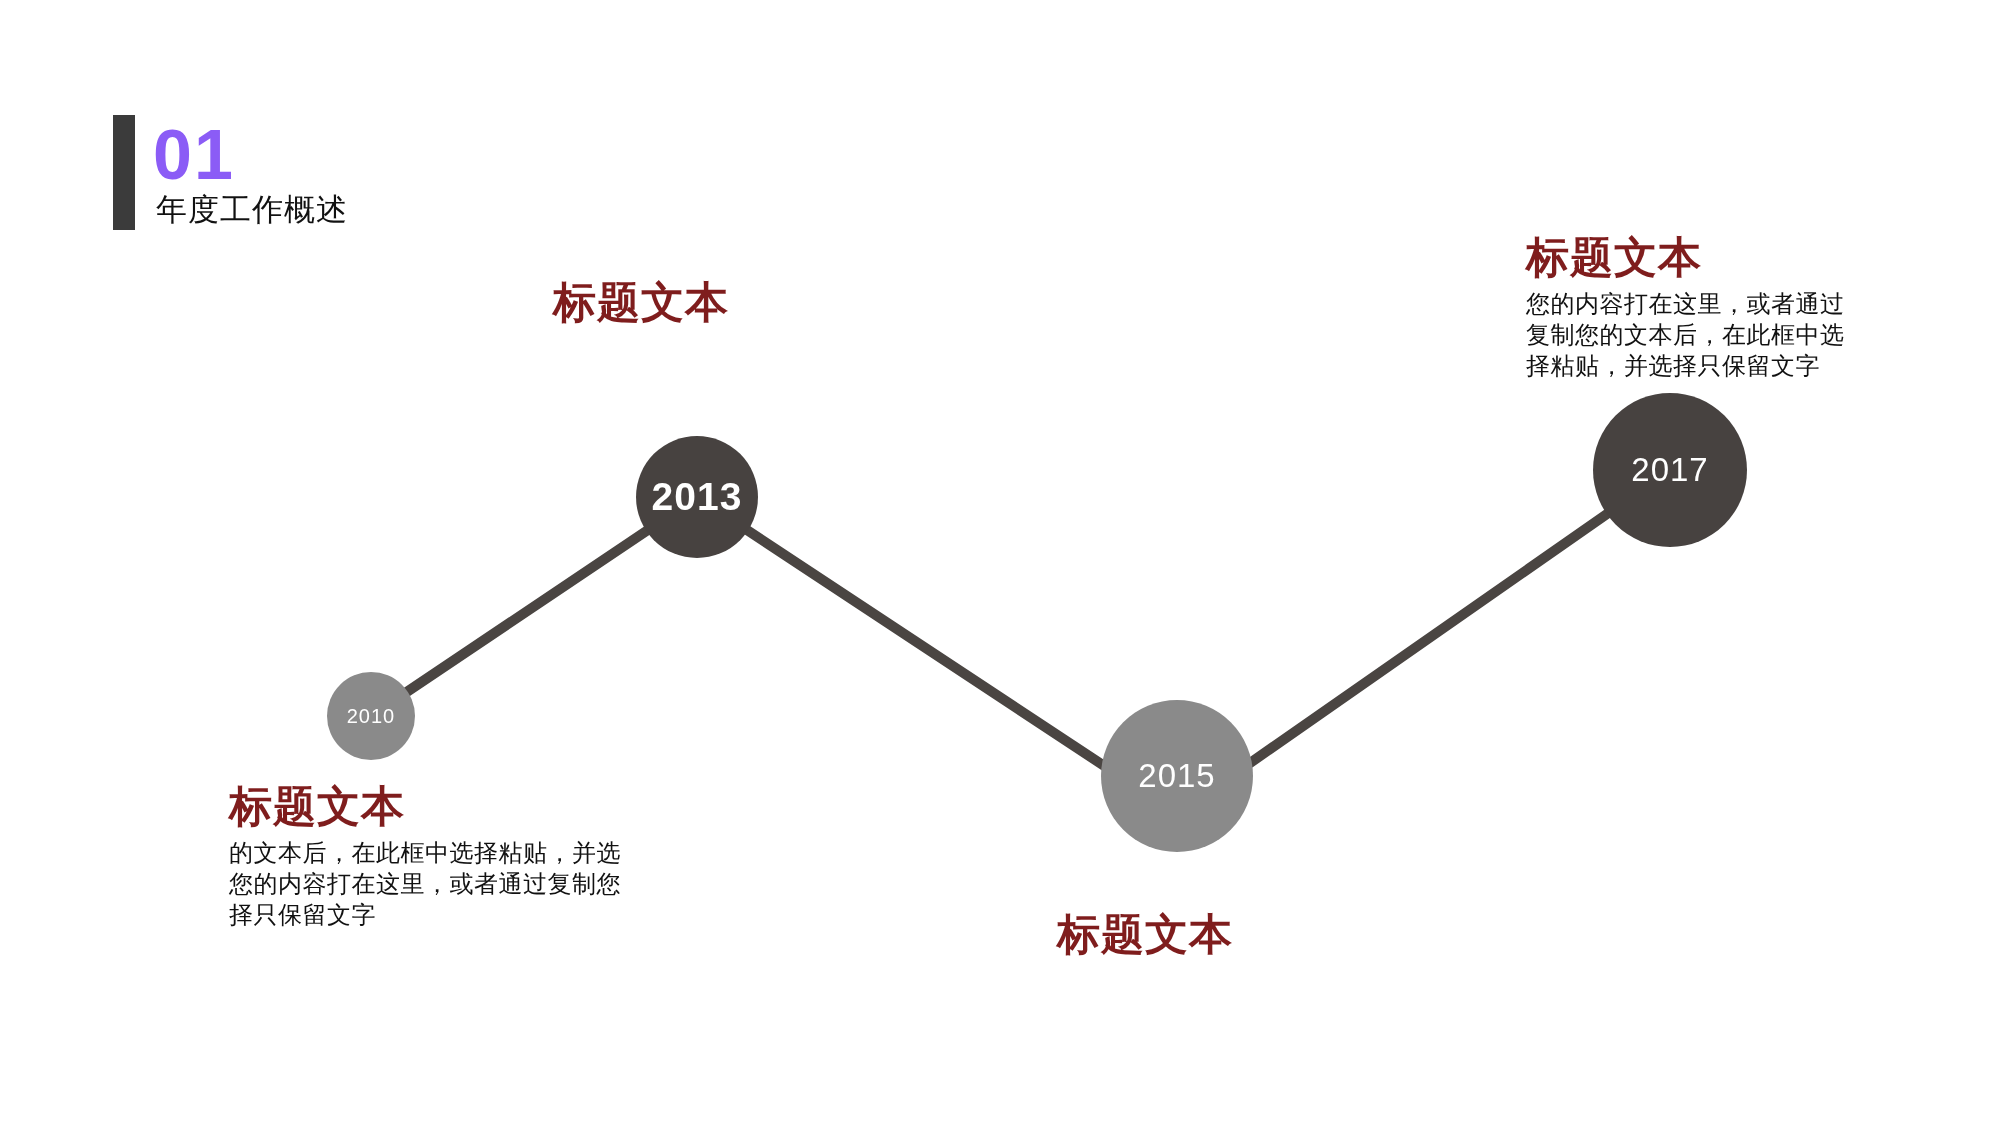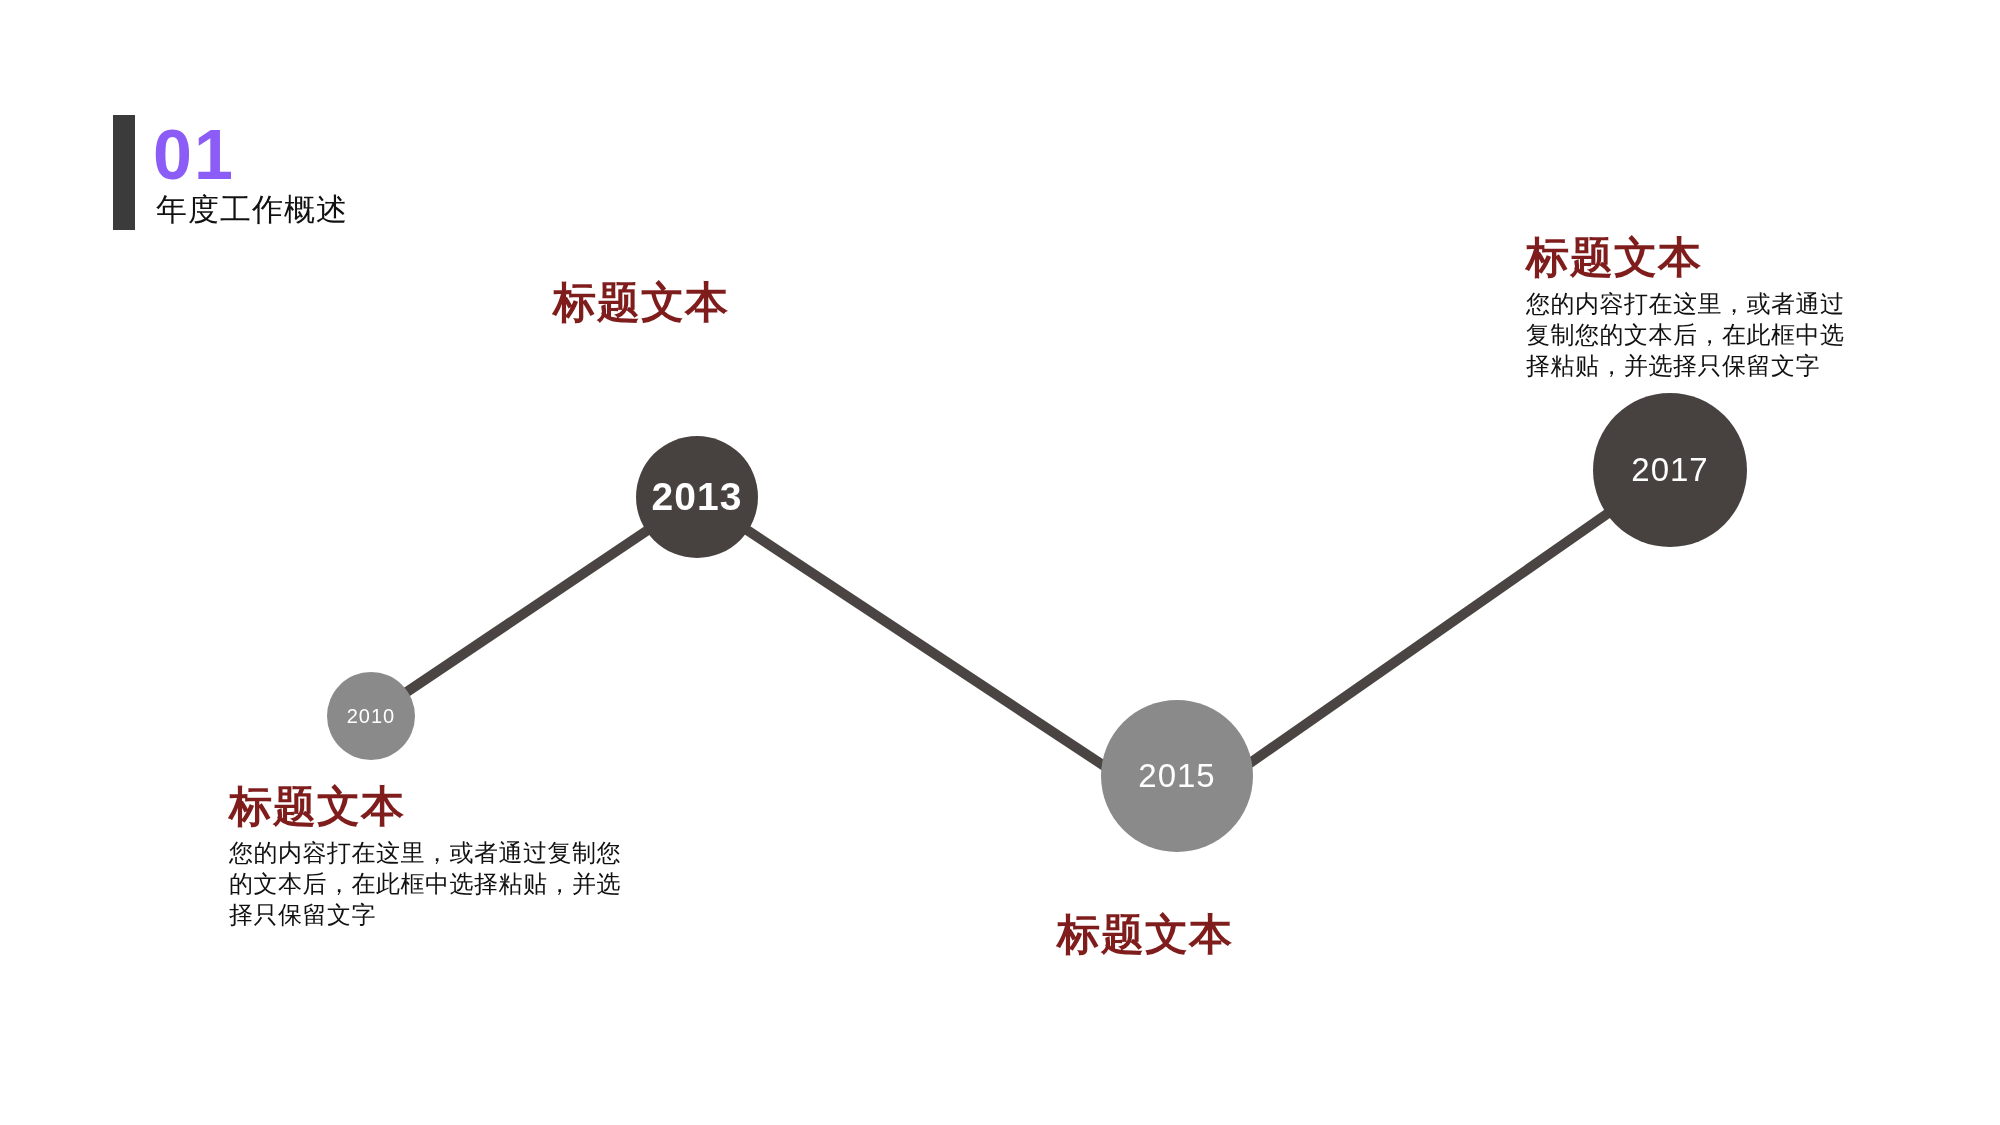--- a/index.html
+++ b/index.html
@@ -133,22 +133,22 @@
   <div class="event-circle node-gray node-2015">
     <span class="event-year">2015</span>
   </div>
   <div class="event-circle node-dark node-2017">
     <span class="event-year">2017</span>
   </div>
 
   <div class="event-text block-2010">
     <div class="event-title">标题文本</div>
     <div class="event-body">
+      <div class="body-line">的文本后，在此框中选择粘贴，并选</div>
       <div class="body-line">您的内容打在这里，或者通过复制您</div>
-      <div class="body-line">的文本后，在此框中选择粘贴，并选</div>
       <div class="body-line">择只保留文字</div>
     </div>
   </div>
 
   <div class="event-text block-2013">
     <div class="event-title">标题文本</div>
   </div>
 
   <div class="event-text block-2015">
     <div class="event-title">标题文本</div>

